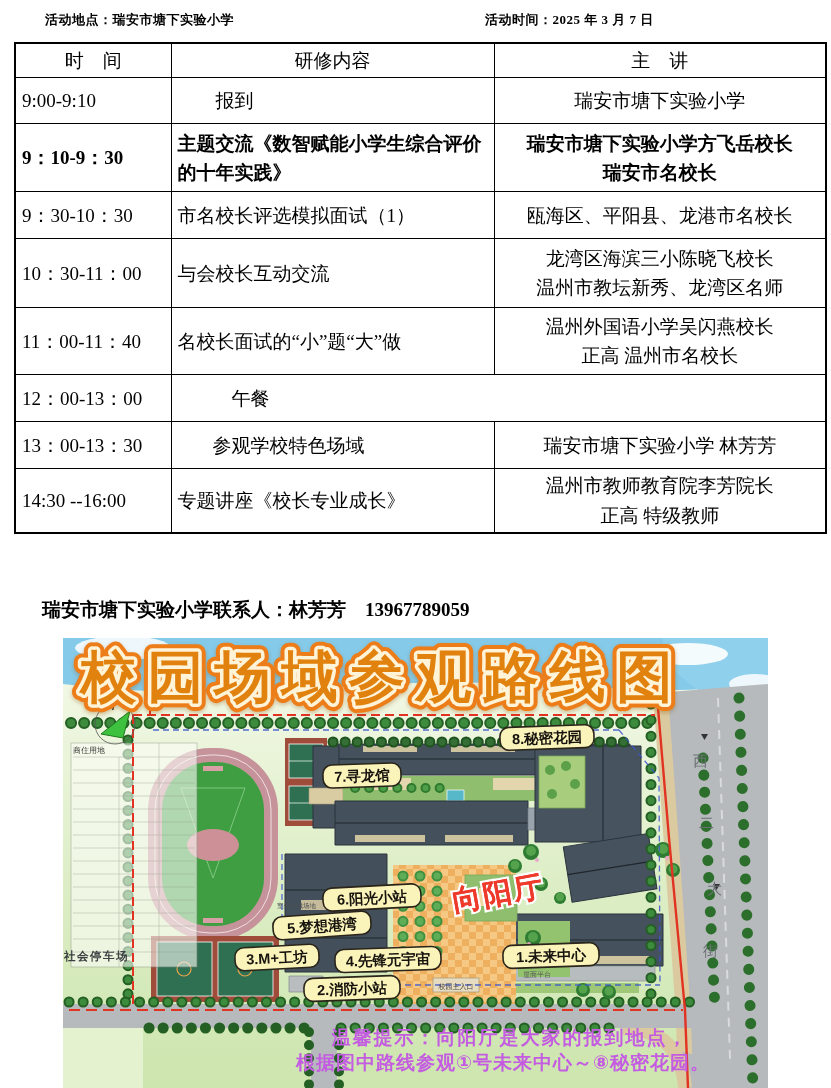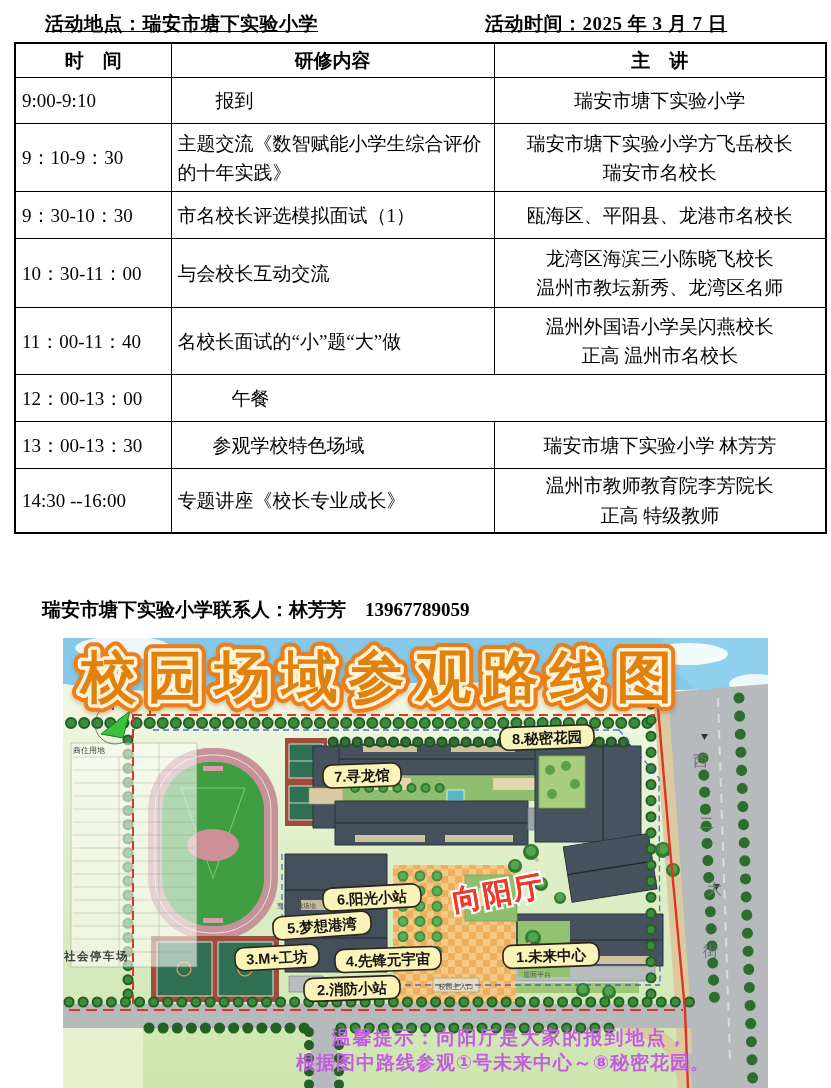--- a/index.html
+++ b/index.html
@@ -1,39 +1,39 @@
 <!DOCTYPE html>
 <html><head>
 <meta charset="utf-8">
 <style>
   html,body{margin:0;padding:0;}
   body{
     width:831px;height:1088px;position:relative;background:#ffffff;
     font-family:"Liberation Serif","DejaVu Serif",serif;color:#000;overflow:hidden;
   }
-  .hdr{position:absolute;top:11px;font-size:19px;font-weight:bold;letter-spacing:.5px;white-space:pre;text-decoration:underline;}
+  .hdr{position:absolute;top:11px;font-size:13px;font-weight:bold;letter-spacing:.5px;white-space:pre;}
   .hdr.loc{left:45px;}
   .hdr.time{left:485px;}
   table.sched{
     position:absolute;left:14px;top:42px;width:811px;
     border-collapse:collapse;table-layout:fixed;
   }
   table.sched td{
     border:1.8px solid #000;font-size:19px;vertical-align:middle;
     padding:2px 6px;line-height:1.55;
   }
   table.sched{border:2.5px solid #000;}
   td.c-time{padding-left:8px;white-space:nowrap;margin-left:9px;}
   td.c-content{padding-left:12px;}
   td.c-content.ind-lg{padding-left:44px;}
   td.c-content.ind-xl{padding-left:60px;}
   td.c-content.ind-md{padding-left:41px;}
-  td.c-head{text-align:center;font-weight:bold;}
+  td.c-head{text-align:center;}
   td.c-speaker{text-align:center;white-space:pre-line;}
-  tr.rh-hd{height:34px;} tr.rh-46{height:46px;} tr.rh-68{height:68px;}
+  tr.rh-hd{height:34px;} tr.rh-46{height:46px;} tr.rh-68{height:68px;font-weight:bold;}
   tr.rh-47{height:47px;} tr.rh-69{height:69px;} tr.rh-67{height:67px;}
   tr.rh-48{height:48px;} tr.rh-64{height:64px;padding-left:7px;}
   .contact{position:absolute;left:42px;top:597px;font-size:19px;font-weight:bold;white-space:pre;text-align:center;}
   .mapwrap{position:absolute;left:63px;top:638px;width:705px;height:450px;}
   .mapwrap svg{display:block;}
   text{font-family:"Liberation Sans","DejaVu Sans",sans-serif;}
   .trees{fill:none;stroke-linecap:round;}
 </style>
 </head>
 <body>

